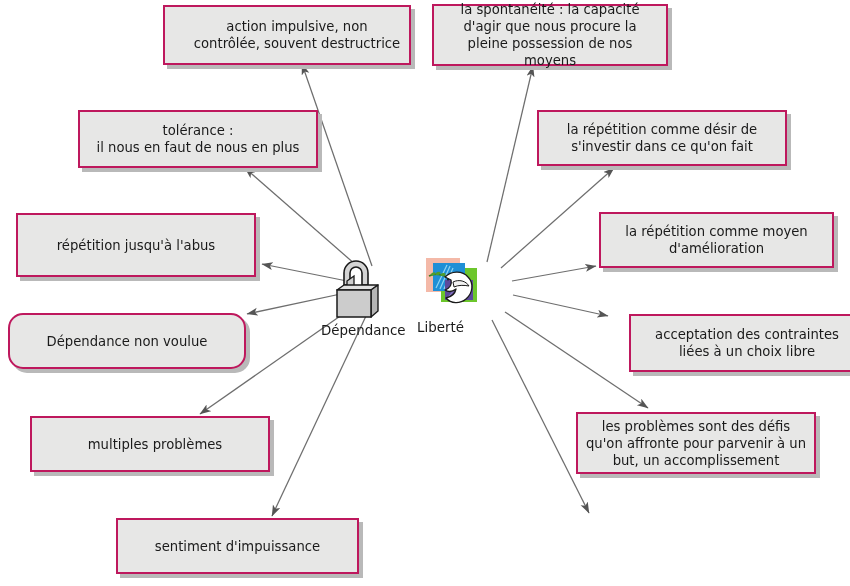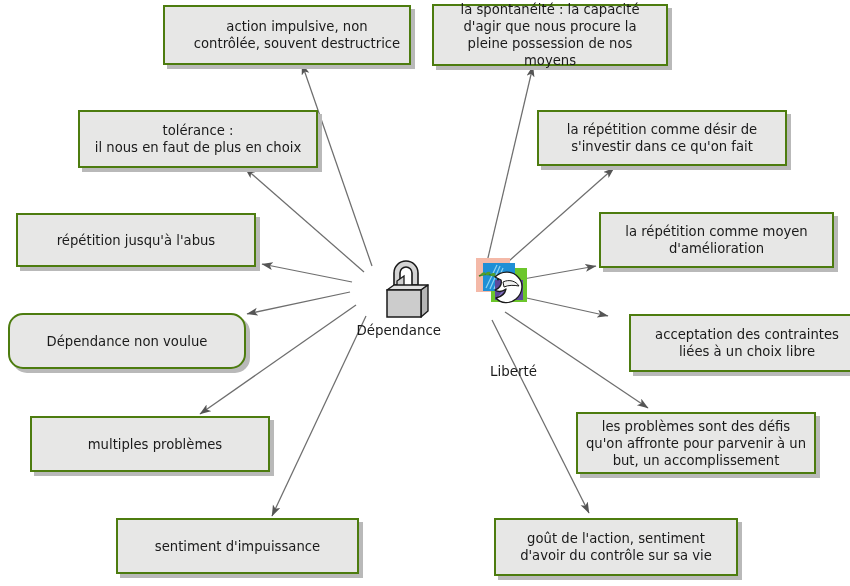--- a/index.html
+++ b/index.html
@@ -10,34 +10,34 @@
     overflow:hidden;
   }
   #stage{position:relative;width:850px;height:586px;}
 
   svg.links{position:absolute;left:0;top:0;width:850px;height:586px;}
 
   .node{
     position:absolute;
     box-sizing:border-box;
     background:#e7e7e6;
-    border:2px solid #4d7c0f;
+    border:2px solid #be185d;
     box-shadow:4px 4px 0 0 #b9b9b9;
     display:flex;align-items:center;justify-content:center;
     text-align:center;
     color:#1a1a1a;
     font-size:13.2px;
     line-height:17px;
     padding:4px 8px;
   }
   .node span{display:block;}
 
   .center-item{
     position:absolute;
-    display:flex;flex-direction:column;align-items:flex-end;
+    display:flex;flex-direction:column;align-items:flex-start;
     width:120px;
   }
   .center-label{
     font-size:13.4px;color:#1a1a1a;margin-top:2px;white-space:nowrap;
   }
   .icon-wrap{width:70px;height:66px;position:relative;}
 </style>
 </head>
 <body>
 
@@ -65,23 +65,23 @@
       <line x1="505" y1="312" x2="648" y2="408"></line>
       <line x1="492" y1="320" x2="589" y2="513"></line>
     </g>
   </svg>
 
   <div class="node" style="left:163px;top:5px;width:248px;height:60px;padding-left:28px;">
     <span>action impulsive, non contrôlée, souvent destructrice</span>
   </div>
   <div class="node" style="left:78px;top:110px;width:240px;height:58px;">
     <span style="white-space:pre-line;">tolérance :
-il nous en faut de plus en choix</span>
+il nous en faut de nous en plus</span>
   </div>
-  <div class="node" style="left:16px;top:213px;width:240px;height:54px;">
+  <div class="node" style="left:16px;top:213px;width:240px;height:64px;">
     <span>répétition jusqu'à l'abus</span>
   </div>
   <div class="node" style="left:8px;top:313px;width:238px;height:56px;border-radius:15px;">
     <span>Dépendance non voulue</span>
   </div>
   <div class="node" style="left:30px;top:416px;width:240px;height:56px;padding-left:18px;">
     <span>multiples problèmes</span>
   </div>
   <div class="node" style="left:116px;top:518px;width:243px;height:56px;">
     <span>sentiment d'impuissance</span>
@@ -95,38 +95,35 @@
   </div>
   <div class="node" style="left:599px;top:212px;width:235px;height:56px;align-items:center;">
     <span>la répétition comme moyen d'amélioration</span>
   </div>
   <div class="node" style="left:608px;top:314px;width:236px;height:58px;margin-left:21px;">
     <span>acceptation des contraintes liées à un choix libre</span>
   </div>
   <div class="node" style="left:576px;top:412px;width:240px;height:62px;">
     <span>les problèmes sont des défis qu'on affronte pour parvenir à un but, un accomplissement</span>
   </div>
-  <div class="node" style="left:494px;top:518px;width:244px;height:58px;">
-    <span>goût de l'action, sentiment d'avoir du contrôle sur sa vie</span>
-  </div>
 
   <div class="center-item" style="left:321px;top:255px;">
     <div class="icon-wrap">
       <svg viewBox="0 0 70 66" width="70" height="66">
         <path d="M23 30 L23 18 A12 12 0 0 1 47 18 L47 30 L41 30 L41 18 A6 6 0 0 0 29 18 L29 30 Z" fill="#d4d4d4" stroke="#1a1a1a" stroke-width="1.6" stroke-linejoin="round"></path>
         <path d="M26 26 L33 21 L33 33 L26 38 Z" fill="#cfcfcf" stroke="#1a1a1a" stroke-width="1.3"></path>
         <path d="M16 35 L23 30 L57 30 L50 35 Z" fill="#e2e2e2" stroke="#1a1a1a" stroke-width="1.4" stroke-linejoin="round"></path>
         <path d="M57 30 L57 56 L50 62 L50 35 Z" fill="#b5b5b5" stroke="#1a1a1a" stroke-width="1.4" stroke-linejoin="round"></path>
         <rect x="16" y="35" width="34" height="27" fill="#cccccc" stroke="#1a1a1a" stroke-width="1.5"></rect>
       </svg>
     </div>
     <div class="center-label">Dépendance</div>
   </div>
 
-  <div class="center-item" style="left:417px;top:252px;gap:44px;">
+  <div class="center-item" style="left:417px;top:252px;">
     <div class="icon-wrap">
       <svg viewBox="0 0 70 66" width="70" height="66">
         <rect x="9" y="6" width="34" height="34" fill="#f4b9a8"></rect>
         <rect x="24" y="16" width="36" height="34" fill="#6cc62c"></rect>
         <rect x="16" y="11" width="32" height="28" fill="#1f8fd6"></rect>
         <g stroke="#8fd4f2" stroke-width="1.2">
           <line x1="19" y1="36" x2="30" y2="13"></line>
           <line x1="23" y1="37" x2="33" y2="14"></line>
           <line x1="27" y1="37" x2="36" y2="16"></line>
         </g>

